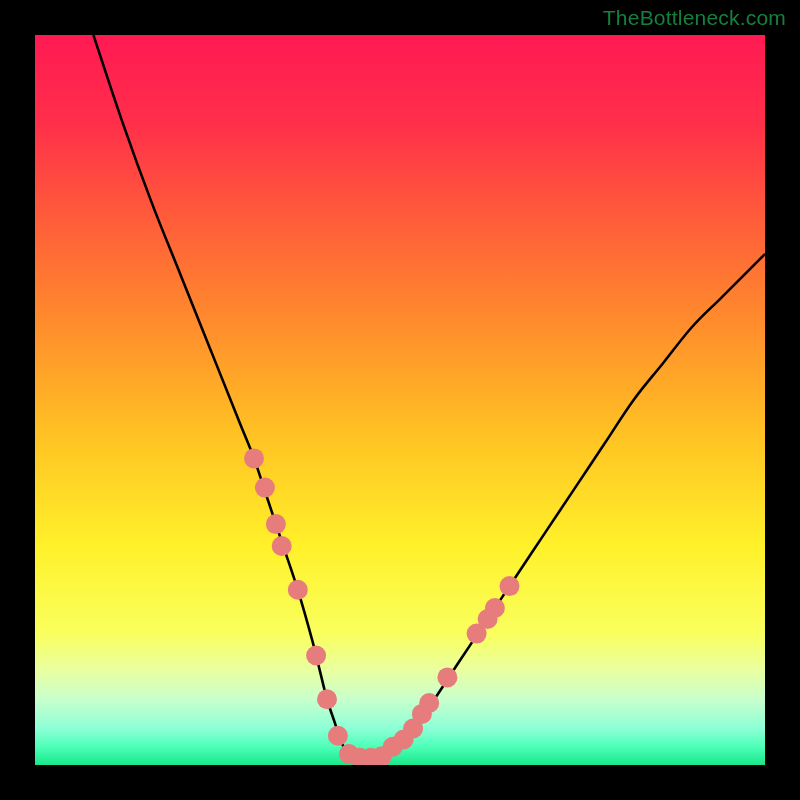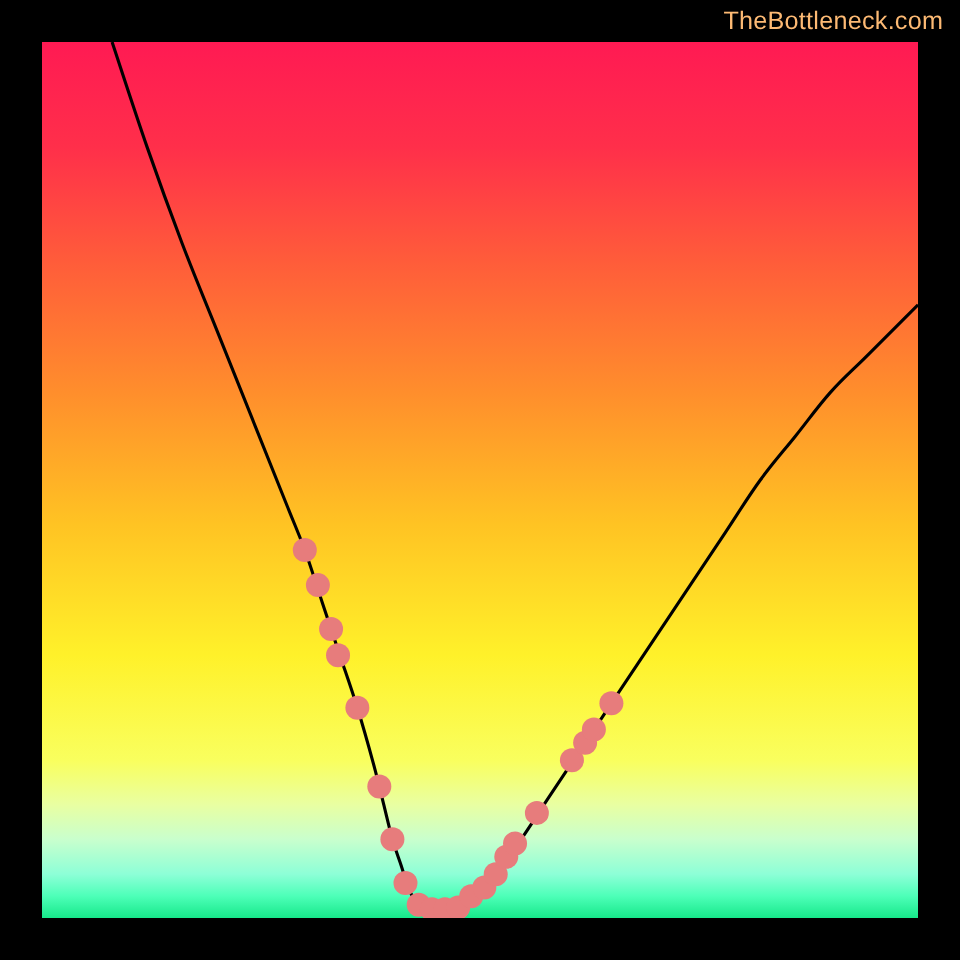--- a/index.html
+++ b/index.html
@@ -32,21 +32,21 @@
   .curve-svg {
     position: absolute;
     inset: 0;
     width: 100%;
     height: 100%;
   }
   .watermark {
     position: absolute;
     top: 6px;
     right: 14px;
-    color: #fdba74;
+    color: #15803d;
     font-size: 21px;
     letter-spacing: 0.2px;
     user-select: none;
   }
 </style>
 </head>
 <body>
 
 <div class="stage">
 

